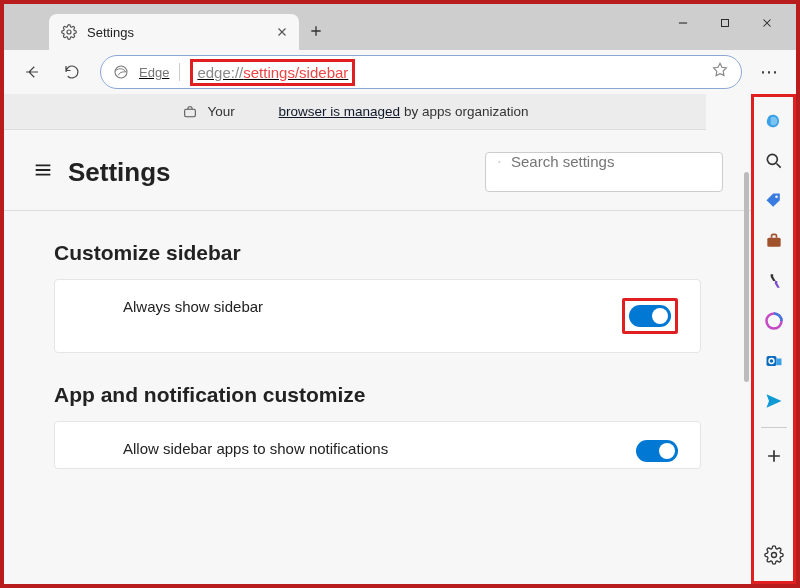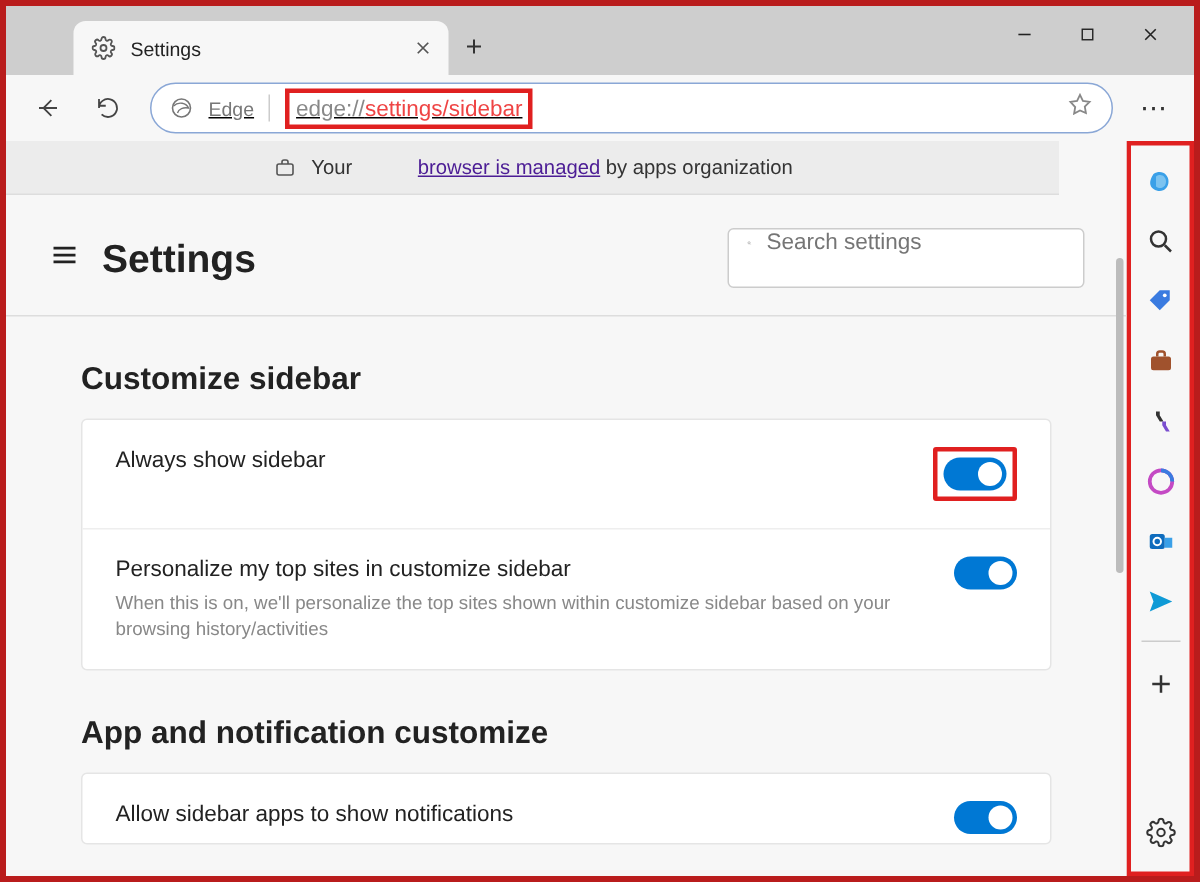--- a/index.html
+++ b/index.html
@@ -28,21 +28,21 @@
   .addrbar .divider { width: 1px; height: 18px; background: #ccc; }
   .addrbar .url-highlight-wrap { padding: 2px 4px; border: 3px solid #e02020; display: flex; }
   .addrbar .url-pre { font-size: 15px; color: #888; }
   .addrbar .url-main { font-size: 15px; color: #ef4444; }
   .addrbar .spacer { flex: 1; }
   .addrbar .star svg { width: 18px; height: 18px; stroke: #888; fill: none; }
   .more { width: 34px; display: flex; align-items: center; justify-content: center; font-size: 18px; color: #333; }
 
   
   .managed { height: 36px; background: #ececec; display: flex; align-items: center; justify-content: center; gap: 10px; font-size: 13.5px; color: #333; width: calc(100% - 45px); border-bottom:1px solid #ddd;}
-  .managed a { color: #4c1d95; text-decoration: underline; margin-left: 40px; }
+  .managed a { color: #0f172a; text-decoration: underline; margin-left: 40px; }
   .managed svg { width: 16px; height: 16px; stroke: #555; fill:none; }
 
   
   .body-area { display: flex; height: calc(100% - 46px - 44px); }
   .content-col { flex: 1; background: #f7f7f7; overflow: hidden; position: relative; }
   .sidebar-col { width: 45px; background: #f7f7f7; border-left: 1px solid #ddd; display: flex; flex-direction: column; align-items: center; padding-top: 6px; gap: 4px; border: 3px solid #e02020; }
 
   .settings-header { display: flex; align-items: center; padding: 22px 28px 12px 28px; gap: 14px; }
   .hamburger svg { width: 22px; height: 22px; stroke: #222; }
   .settings-title { font-size: 26px; font-weight: 600; color: #222; flex: 1; }
@@ -50,21 +50,21 @@
   .search-settings svg { width: 18px; height: 18px; stroke: #666; fill:none; }
   .search-settings input { border: none; outline: none; font-size: 15px; color: #666; flex: 1; background: transparent; }
 
   .hr { height: 1px; background: #ddd; margin: 6px 0 0 0; }
 
   .section-title { font-size: 21px; font-weight: 600; color: #222; padding: 30px 50px 14px 50px; }
   .card { margin: 0 50px 0 50px; background: #fff; border: 1px solid #e5e5e5; border-radius: 4px; }
   .row { padding: 18px 22px; display: flex; align-items: flex-start; gap: 16px; }
   .row + .row { border-top: 1px solid #eee; }
   .row .texts { flex: 1; }
-  .row .label { font-size: 15px; color: #222; }
+  .row .label { font-size: 15px; color: #222; margin-left: 46px; }
   .row .desc { font-size: 12.5px; color: #888; margin-top: 6px; line-height: 1.35; }
   .toggle { width: 42px; height: 22px; border-radius: 12px; background: #0078d4; position: relative; flex-shrink: 0; }
   .toggle::after { content: ""; position: absolute; right: 3px; top: 3px; width: 16px; height: 16px; background: #fff; border-radius: 50%; }
   .toggle-highlight { border: 3px solid #e02020; padding: 4px; border-radius: 2px; }
 
   .scroll-ind { position: absolute; right: 2px; top: 78px; width: 5px; height: 210px; background: #bcbcbc; border-radius: 3px; }
 
   
   .side-ico { width: 36px; height: 36px; display: flex; align-items: center; justify-content: center; }
   .side-ico svg { width: 20px; height: 20px; }
@@ -168,27 +168,20 @@
       <div class="section-title">Customize sidebar</div>
       <div class="card">
         <div class="row">
           <div class="texts">
             <div class="label">Always show sidebar</div>
           </div>
           <span class="toggle-highlight">
             <div class="toggle"></div>
           </span>
         </div>
-        <div class="row">
-          <div class="texts">
-            <div class="label">Personalize my top sites in customize sidebar</div>
-            <div class="desc">When this is on, we'll personalize the top sites shown within customize sidebar based on your browsing history/activities</div>
-          </div>
-          <div class="toggle"></div>
-        </div>
       </div>
 
       <div class="section-title">App and notification customize</div>
       <div class="card">
         <div class="row" style="padding-bottom:6px">
           <div class="texts">
             <div class="label">Allow sidebar apps to show notifications</div>
           </div>
           <div class="toggle"></div>
         </div>

